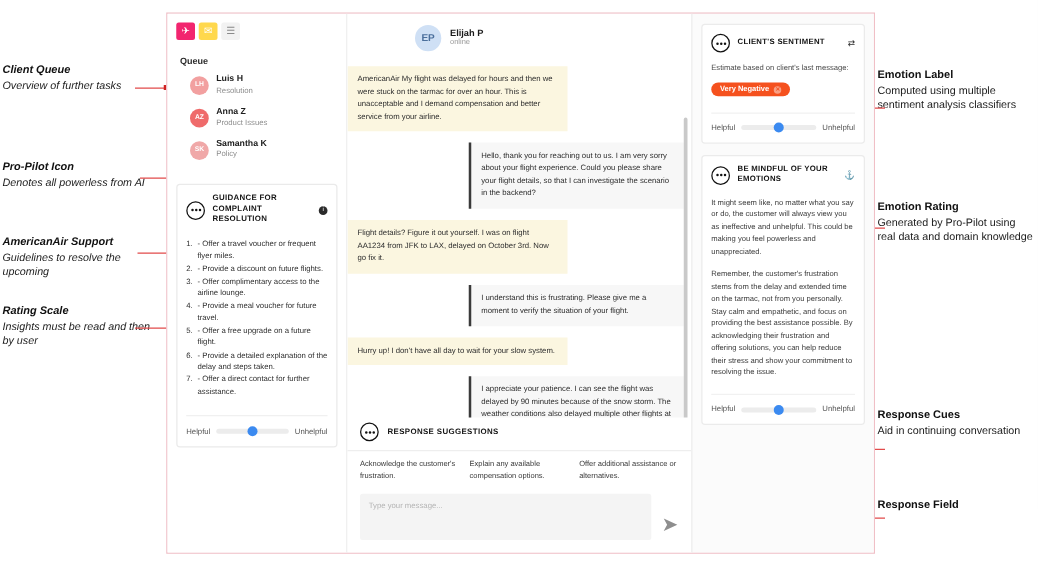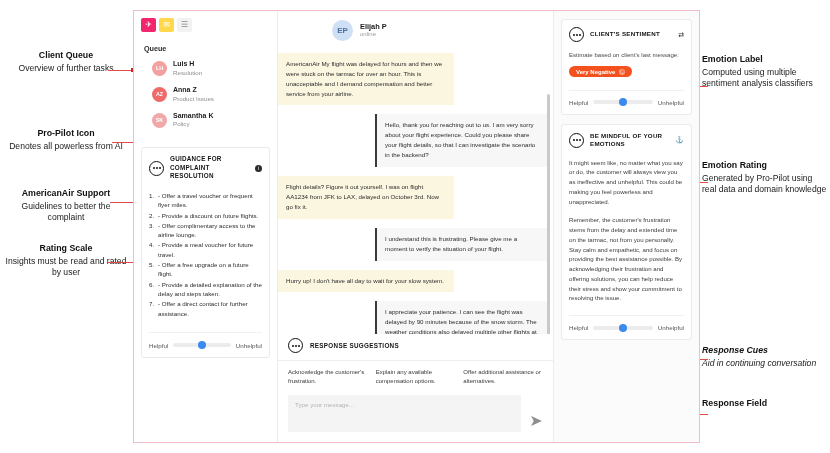--- a/index.html
+++ b/index.html
@@ -6,21 +6,21 @@
   html, body {
     width: 830px; height: 453px;
     background: #ffffff;
     font-family: "Liberation Sans", sans-serif;
     overflow: hidden;
   }
   .stage { position: relative; width: 830px; height: 453px; }
 
   
   .anno { position: absolute; font-size: 8.6px; line-height: 1.33; color: #111; }
-  .anno.left  { text-align: center; width: 128px; left: 2px; }
+  .anno.left  { text-align: left; width: 128px; left: 2px; font-style: italic; }
   .anno.right { text-align: left;  width: 126px; left: 702px; }
   .anno .t { font-weight: bold; display: block; margin-bottom: 1px; font-size: 8.8px; }
   .anno .d { display: block; color: #1b1b1b; }
   .leader { position: absolute; height: 1px; background: #e24b4b; }
   .leader-sq { position: absolute; width: 4px; height: 4px; background: #cf2222; }
 
   
   .app {
     position: absolute; left: 133px; top: 10px;
     width: 567px; height: 433px;
@@ -152,47 +152,47 @@
 
   <div class="anno left" style="top:128px;">
     <span class="t">Pro-Pilot Icon</span>
     <span class="d">Denotes all powerless from AI</span>
   </div>
   <div class="leader" style="left:112px; top:142px; width:30px;"></div>
   <div class="leader-sq" style="left:140px; top:140px;"></div>
 
   <div class="anno left" style="top:188px;">
     <span class="t">AmericanAir Support</span>
-    <span class="d">Guidelines to better the complaint</span>
+    <span class="d">Guidelines to resolve the upcoming</span>
   </div>
   <div class="leader" style="left:110px; top:202px; width:32px;"></div>
   <div class="leader-sq" style="left:140px; top:200px;"></div>
 
   <div class="anno left" style="top:243px;">
     <span class="t">Rating Scale</span>
-    <span class="d">Insights must be read and rated by user</span>
+    <span class="d">Insights must be read and then by user</span>
   </div>
   <div class="leader" style="left:108px; top:262px; width:36px;"></div>
   <div class="leader-sq" style="left:142px; top:260px;"></div>
 
   <div class="anno right" style="top:54px;">
     <span class="t">Emotion Label</span>
     <span class="d">Computed using multiple sentiment analysis classifiers</span>
   </div>
   <div class="leader" style="left:690px; top:86px; width:18px;"></div>
   <div class="leader-sq" style="left:686px; top:84px;"></div>
 
   <div class="anno right" style="top:160px;">
     <span class="t">Emotion Rating</span>
     <span class="d">Generated by Pro-Pilot using real data and domain knowledge</span>
   </div>
   <div class="leader" style="left:672px; top:182px; width:36px;"></div>
   <div class="leader-sq" style="left:668px; top:180px;"></div>
 
-  <div class="anno right" style="top:345px;font-style:italic;">
+  <div class="anno right" style="top:326px;">
     <span class="t">Response Cues</span>
     <span class="d">Aid in continuing conversation</span>
   </div>
   <div class="leader" style="left:498px; top:359px; width:210px;"></div>
   <div class="leader-sq" style="left:495px; top:357px;"></div>
 
   <div class="anno right" style="top:398px;">
     <span class="t">Response Field</span>
   </div>
   <div class="leader" style="left:520px; top:414px; width:188px;"></div>

